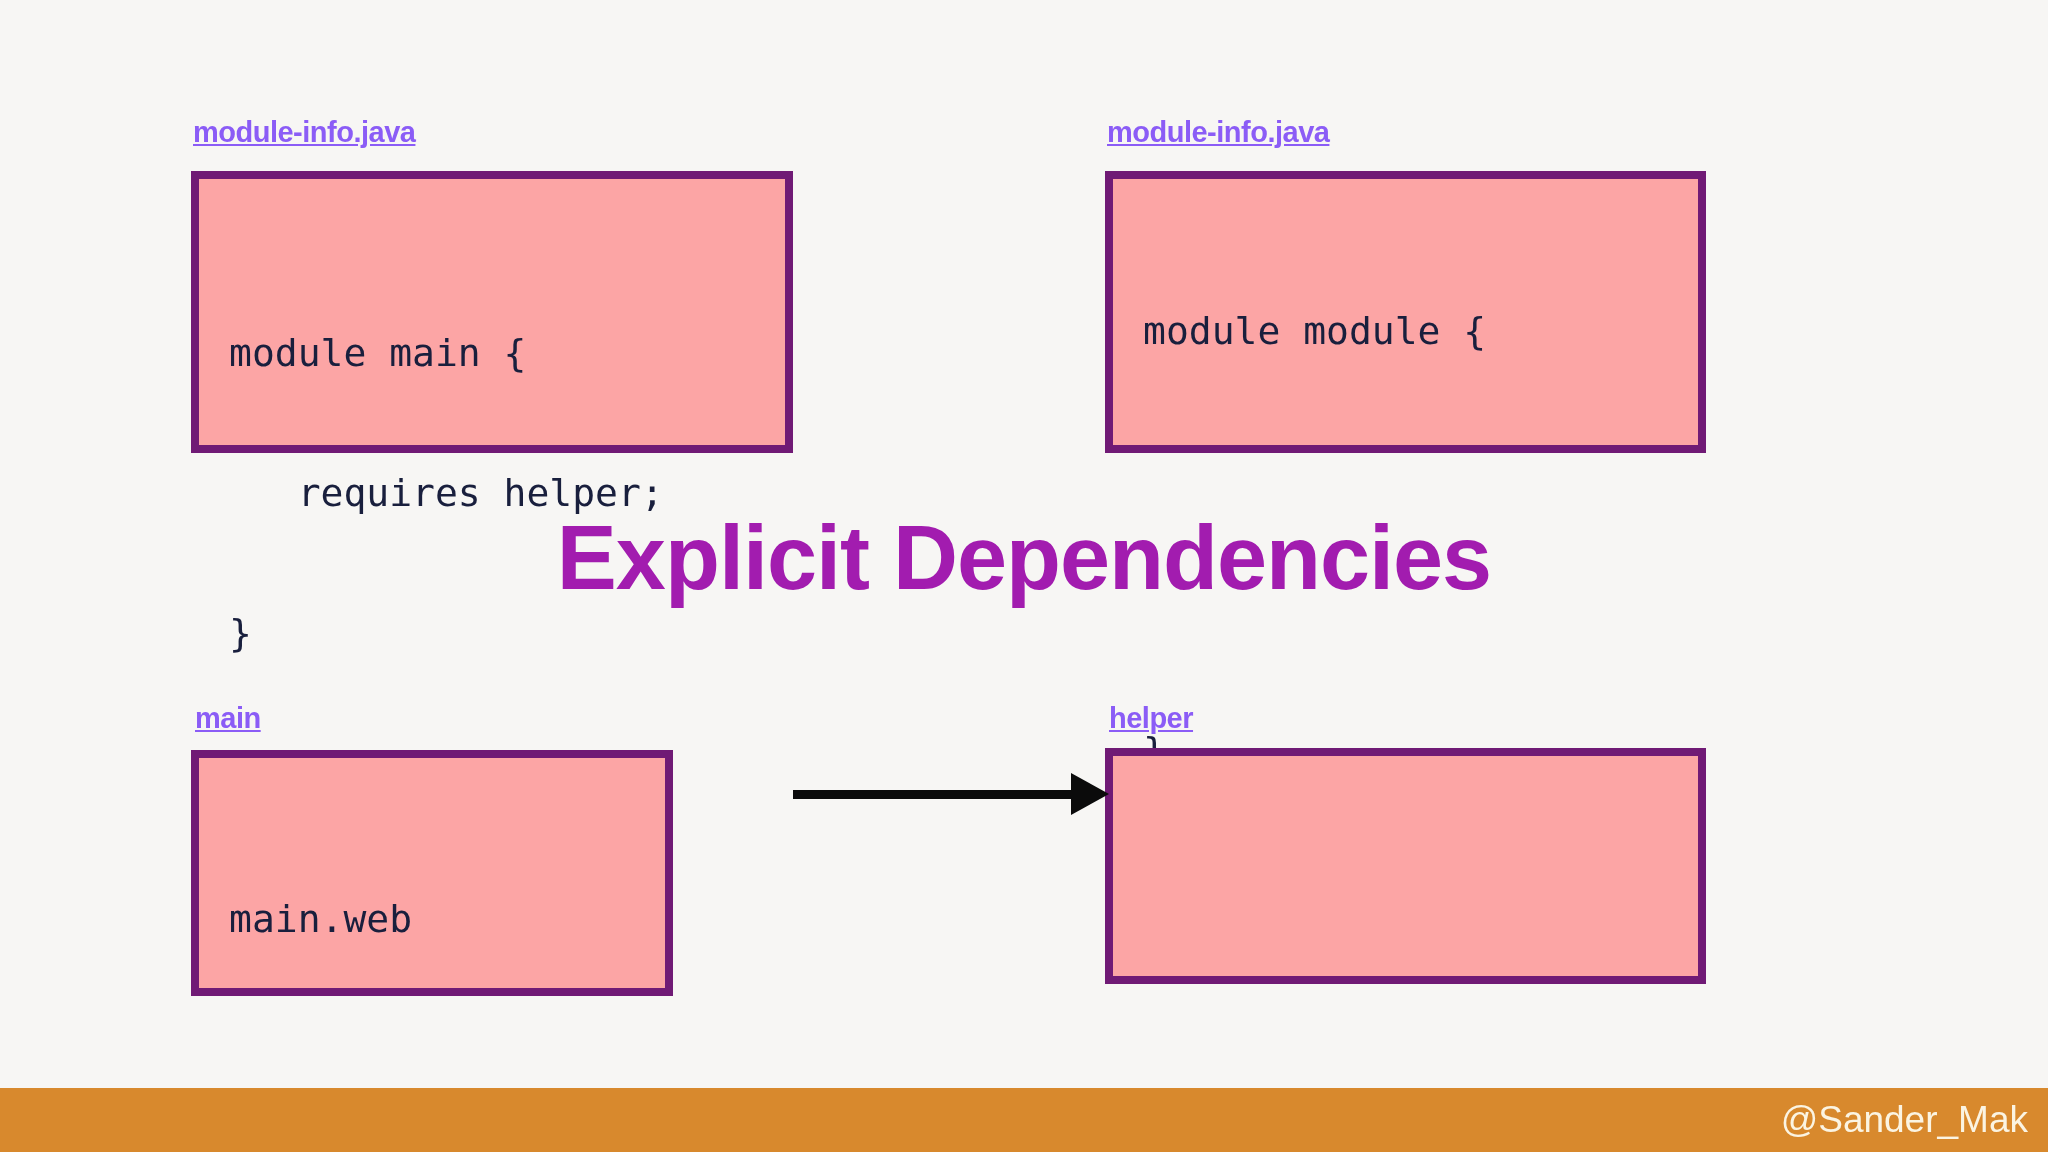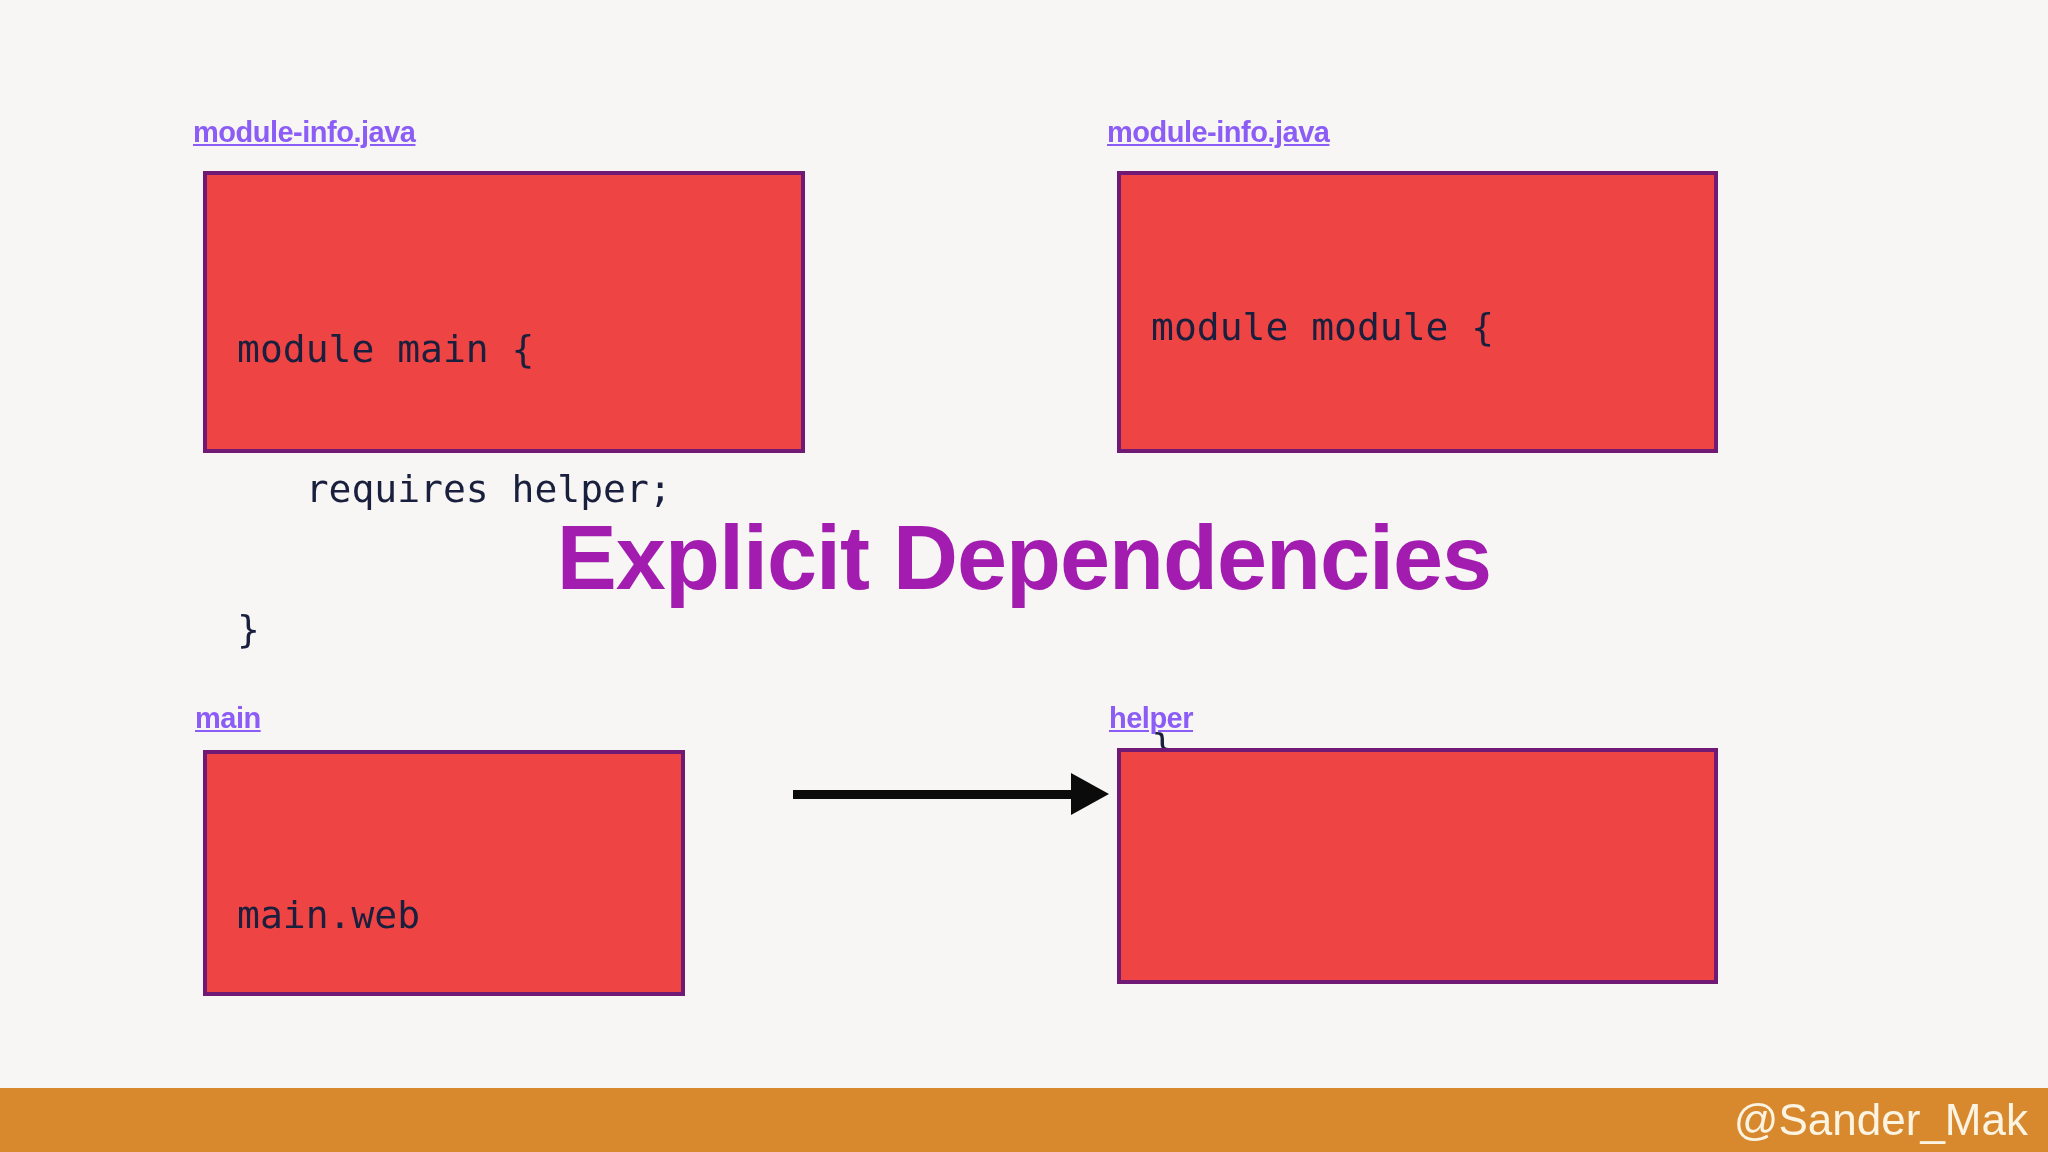--- a/index.html
+++ b/index.html
@@ -18,23 +18,22 @@
   .file-label {
     font-size: 29px;
     font-weight: bold;
     color: #8b5cf6;
     line-height: 40px;
     letter-spacing: -0.5px;
     text-decoration: underline;
   }
   .code-box {
     box-sizing: border-box;
-    background: #ef4444;
-    border: 4px solid #701a75;
-    margin-left: 12px;
+    background: #fca5a5;
+    border: 8px solid #701a75;
   }
   .code {
     font-family: "DejaVu Sans Mono", "Liberation Mono", monospace;
     font-size: 38px;
     color: #191F3D;
     white-space: pre;
   }
   .code-line { line-height: 52px; min-height: 52px; }
   .pkg-line  { line-height: 50px; min-height: 50px; }
 
@@ -93,21 +92,21 @@
     left: 0; top: 1088px;
     width: 2048px; height: 64px;
     background: #D8892D;
     display: flex;
     align-items: center;
     justify-content: flex-end;
     padding-right: 20px;
     box-sizing: border-box;
   }
   .footer-handle {
-    font-size: 44px;
+    font-size: 37px;
     color: #FBF4E2;
     font-weight: normal;
   }
 </style>
 </head>
 <body>
 
 <div class="slide">
 
   <div class="section sec-tl">

